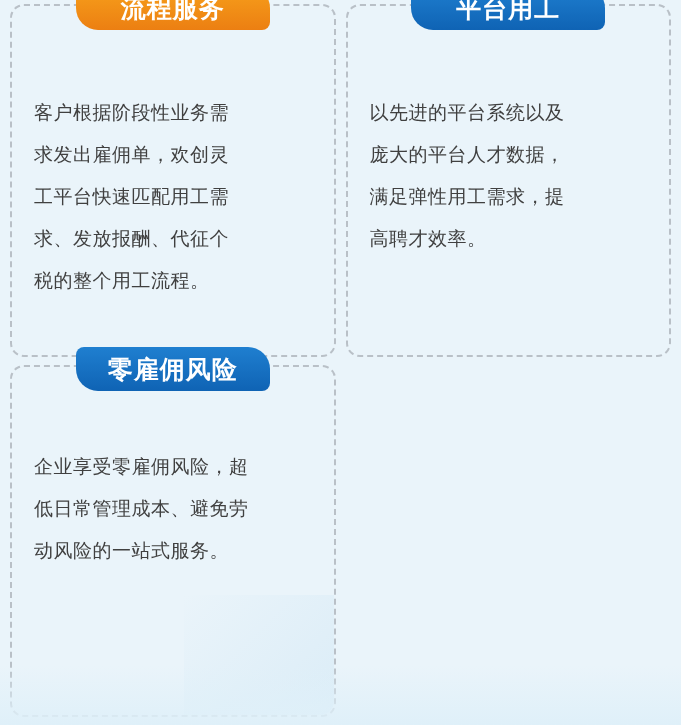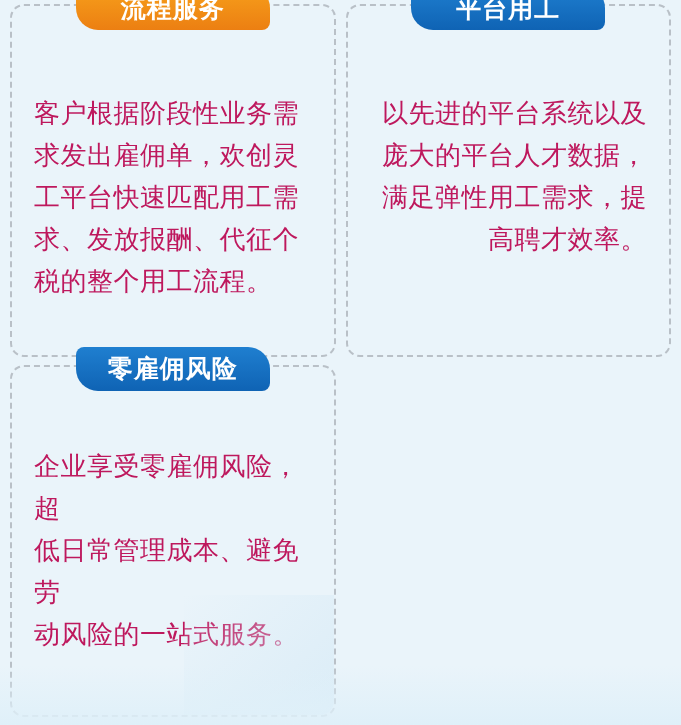--- a/index.html
+++ b/index.html
@@ -64,37 +64,35 @@
     background: linear-gradient(180deg, #f7a01b 0%, #ec7f12 100%);
   }
   .badge.blue {
     background: linear-gradient(180deg, #1f7fd0 0%, #0f63b4 100%);
   }
   .badge.orange-2 {
     background: linear-gradient(180deg, #f7a01b 0%, #ec7f12 100%);
   }
   .badge.blue-2 {
     background: linear-gradient(180deg, #1f7fd0 0%, #0f63b4 100%);
-    font-family: Liberation Serif, serif;
   }
   .card-body {
     margin-top: 12px;
-    font-size: 26px;
+    font-size: 19px;
     line-height: 42px;
-    color: #be185d;
+    color: #404040;
     letter-spacing: 0.5px;
     text-align: left;
     white-space: pre-line;
   }
   .card-inner-1 {
     padding-top: 30px;
   }
   .card-inner-2 {
     padding-top: 30px;
-    text-align: right;
   }
   .card-inner-3 {
     padding-top: 24px;
   }
   .card-inner-4 {
     padding-top: 24px;
     font-family: Liberation Mono, monospace;
   }
   
   .corner-shade {

